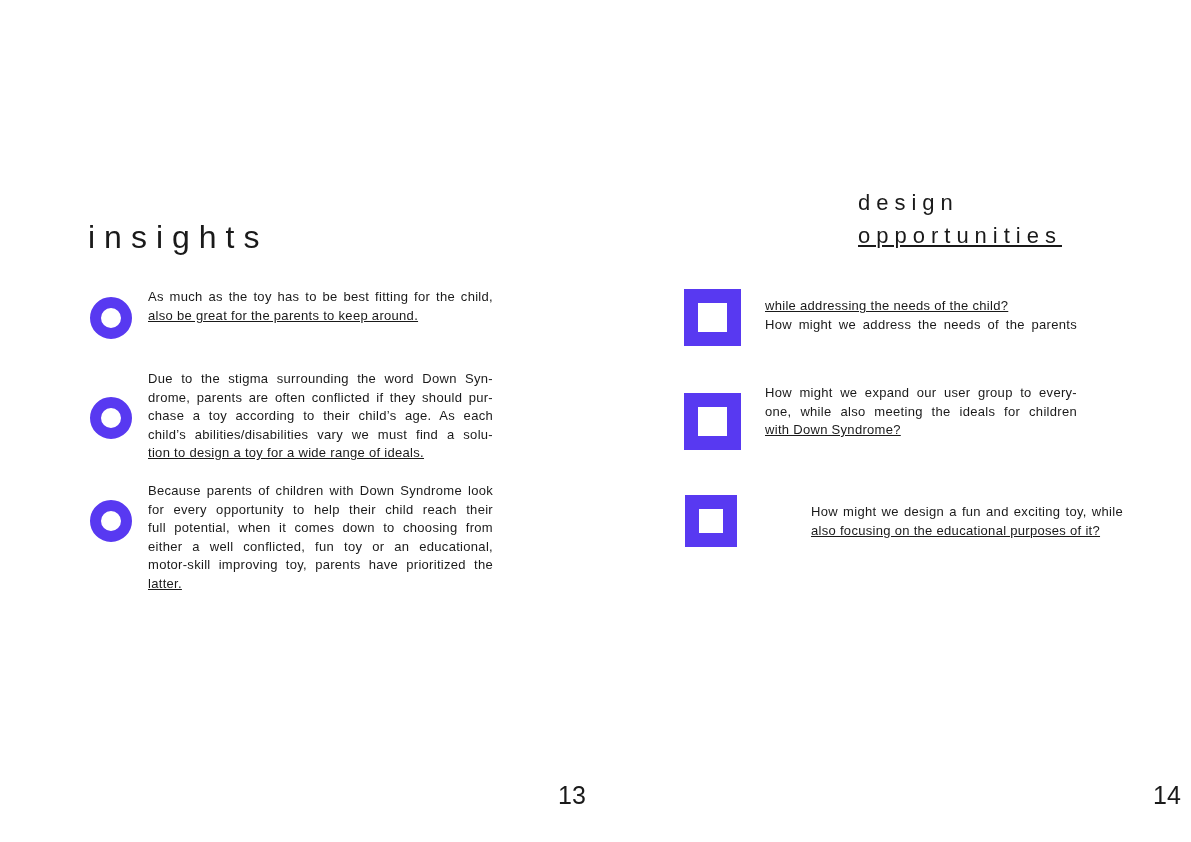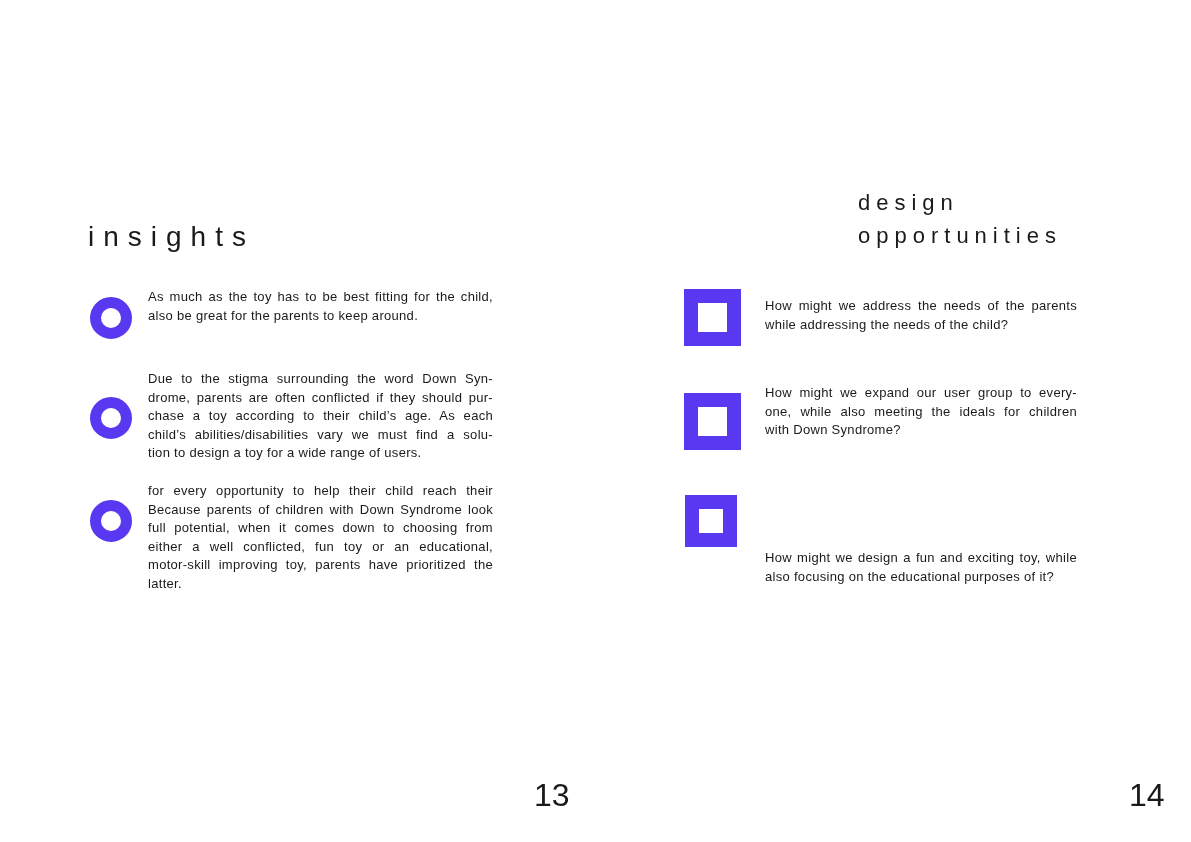--- a/index.html
+++ b/index.html
@@ -15,21 +15,21 @@
     background: #ffffff;
     font-family: "Liberation Sans", sans-serif;
     color: var(--ink);
     overflow: hidden;
   }
   
   .title-insights {
     position: absolute;
     left: 88px;
     top: 220px;
-    font-size: 28px;
+    font-size: 32px;
     font-weight: 400;
     letter-spacing: 9px;
     line-height: 34px;
     color: var(--ink);
     white-space: nowrap;
   }
   .title-design {
     position: absolute;
     left: 858px;
     top: 186px;
@@ -70,27 +70,29 @@
     letter-spacing: 0.3px;
     color: var(--ink);
   }
   .tline {
     text-align: justify;
     text-align-last: justify;
     text-justify: inter-word;
   }
   .tline.last {
     text-align-last: left;
+    text-decoration: underline;
   }
   
   .pagenum {
     position: absolute;
-    font-size: 32px;
+    font-size: 25px;
     line-height: 25px;
     color: var(--ink);
+    margin-left: 24px;
   }
 </style>
 </head>
 <body>
 
 <div class="canvas">
 
   <section>
     <h1 class="title-insights">insights</h1>
 
@@ -99,57 +101,57 @@
         <div class="tline">As much as the toy has to be best fitting for the child,</div>
         <div class="tline last">also be great for the parents to keep around.</div>
       </div>
 
     <div class="ring" style="left:90px; top:397px;"></div>
     <div class="bullet-text" style="left:148px; top:370px; width:345px;">
         <div class="tline">Due to the stigma surrounding the word Down Syn-</div>
         <div class="tline">drome, parents are often conflicted if they should pur-</div>
         <div class="tline">chase a toy according to their child’s age. As each</div>
         <div class="tline">child’s abilities/disabilities vary we must find a solu-</div>
-        <div class="tline last">tion to design a toy for a wide range of users.</div>
+        <div class="tline last">tion to design a toy for a wide range of ideals.</div>
       </div>
 
     <div class="ring" style="left:90px; top:500px;"></div>
     <div class="bullet-text" style="left:148px; top:482px; width:345px;">
+        <div class="tline">Because parents of children with Down Syndrome look</div>
         <div class="tline">for every opportunity to help their child reach their</div>
-        <div class="tline">Because parents of children with Down Syndrome look</div>
         <div class="tline">full potential, when it comes down to choosing from</div>
         <div class="tline">either a well conflicted, fun toy or an educational,</div>
         <div class="tline">motor-skill improving toy, parents have prioritized the</div>
         <div class="tline last">latter.</div>
       </div>
 
     <div class="pagenum" style="left:534px; top:783px;">13</div>
   </section>
 
   <section>
     <h1 class="title-design">
         <div class="tline">design</div>
         <div class="tline last">opportunities</div>
       </h1>
 
     <div class="sq" style="left:684px; top:289px;"></div>
     <div class="bullet-text" style="left:765px; top:297px; width:312px;">
+        <div class="tline last">while addressing the needs of the child?</div>
         <div class="tline">How might we address the needs of the parents</div>
-        <div class="tline last">while addressing the needs of the child?</div>
       </div>
 
     <div class="sq" style="left:684px; top:393px;"></div>
     <div class="bullet-text" style="left:765px; top:384px; width:312px;">
         <div class="tline">How might we expand our user group to every-</div>
         <div class="tline">one, while also meeting the ideals for children</div>
         <div class="tline last">with Down Syndrome?</div>
       </div>
 
     <div class="sq small" style="left:685px; top:495px;"></div>
-    <div class="bullet-text" style="left:765px; top:503px; width:312px;margin-top:46px;">
+    <div class="bullet-text" style="left:811px; top:503px; width:312px;">
         <div class="tline">How might we design a fun and exciting toy, while</div>
         <div class="tline last">also focusing on the educational purposes of it?</div>
       </div>
 
     <div class="pagenum" style="left:1129px; top:783px;">14</div>
   </section>
 
 </div>
 
 </body></html>

